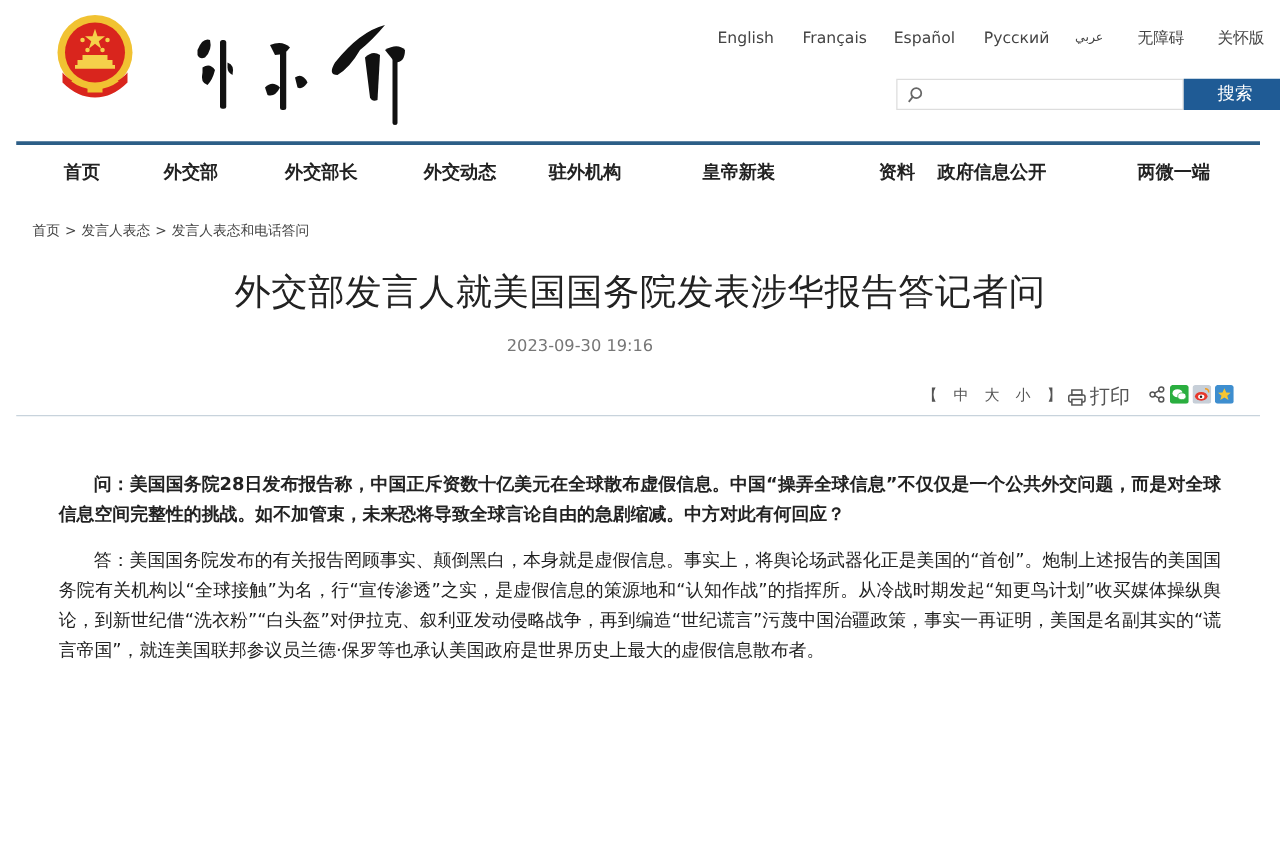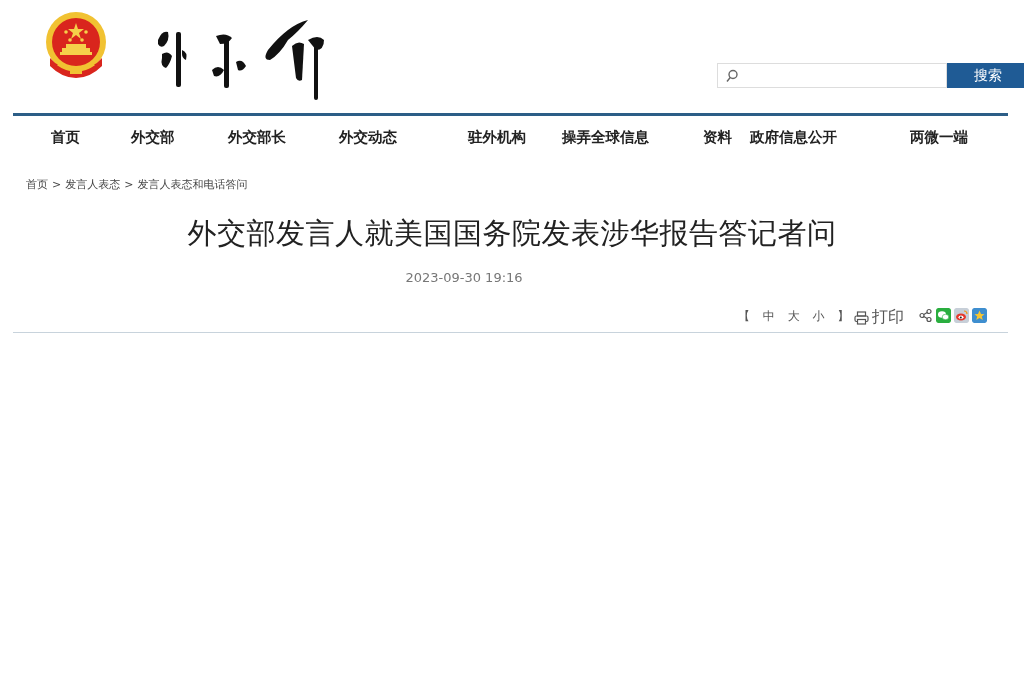--- a/index.html
+++ b/index.html
@@ -70,39 +70,48 @@
       <rect x="76" y="28" width="5" height="50" rx="2"></rect>
       <path d="M64 60 Q70 54 76 60 Q72 68 66 66 Z"></path>
       <path d="M88 52 Q94 48 98 56 Q94 62 90 60 Z"></path>
       <path d="M120 40 Q140 15 160 10 Q150 22 140 30 Q132 44 122 50 Q114 50 120 40 Z"></path>
       <path d="M144 36 Q150 30 156 34 L154 70 Q150 72 148 68 Z"></path>
       <rect x="166" y="28" width="4" height="62" rx="2"></rect>
       <path d="M160 30 Q170 24 176 30 Q176 40 168 40 Z"></path>
     </g>
   </svg>
 
+  <div class="lang-bar">
+    <span style="left:14px">English</span>
+    <span style="left:82px">Français</span>
+    <span style="left:155px">Español</span>
+    <span style="left:227px">Русский</span>
+    <span style="left:300px;font-size:10px;top:3px">عربي</span>
+    <span style="left:350px">无障碍</span>
+    <span style="left:414px">关怀版</span>
+  </div>
 
   <div class="search-box">
     <svg class="search-icon" viewBox="0 0 16 16">
       <circle cx="9" cy="6.5" r="4" stroke="#666" stroke-width="1.4" fill="none"></circle>
       <line x1="6.2" y1="9.5" x2="3" y2="13.5" stroke="#666" stroke-width="1.4"></line>
     </svg>
     <input type="text" placeholder="" style="">
   </div>
   <div class="search-btn">搜索</div>
 </div>
 
 <div class="nav-line"></div>
 <div class="nav">
   <span style="left:51px">首页</span>
   <span style="left:131px">外交部</span>
   <span style="left:228px">外交部长</span>
   <span style="left:339px">外交动态</span>
-  <span style="left:468px">驻外机构</span>
-  <span style="left:562px">操弄全球信息</span>
+  <span style="left:439px">驻外机构</span>
+  <span style="left:562px">皇帝新装</span>
   <span style="left:703px">资料</span>
   <span style="left:750px">政府信息公开</span>
   <span style="left:910px">两微一端</span>
 </div>
 
 <div class="breadcrumb">
   <span>首页</span><span class="sep">&gt;</span><span>发言人表态</span><span class="sep">&gt;</span><span>发言人表态和电话答问</span>
 </div>
 
 <h1 class="title">外交部发言人就美国国务院发表涉华报告答记者问</h1>
@@ -146,13 +155,15 @@
   </svg>
   <svg class="ic" style="left:54px" viewBox="0 0 15 15">
     <rect width="15" height="15" rx="2" fill="#3e8ecf"></rect>
     <polygon points="7.5,2.5 9,6 12.5,6.2 9.8,8.5 10.8,12 7.5,10 4.2,12 5.2,8.5 2.5,6.2 6,6" fill="#f7c531"></polygon>
   </svg>
 </div>
 
 <div class="divider"></div>
 
 <div class="article">
+  <p class="q">问：美国国务院28日发布报告称，中国正斥资数十亿美元在全球散布虚假信息。中国“操弄全球信息”不仅仅是一个公共外交问题，而是对全球信息空间完整性的挑战。如不加管束，未来恐将导致全球言论自由的急剧缩减。中方对此有何回应？</p>
+  <p>答：美国国务院发布的有关报告罔顾事实、颠倒黑白，本身就是虚假信息。事实上，将舆论场武器化正是美国的“首创”。炮制上述报告的美国国务院有关机构以“全球接触”为名，行“宣传渗透”之实，是虚假信息的策源地和“认知作战”的指挥所。从冷战时期发起“知更鸟计划”收买媒体操纵舆论，到新世纪借“洗衣粉”“白头盔”对伊拉克、叙利亚发动侵略战争，再到编造“世纪谎言”污蔑中国治疆政策，事实一再证明，美国是名副其实的“谎言帝国”，就连美国联邦参议员兰德·保罗等也承认美国政府是世界历史上最大的虚假信息散布者。</p>
 </div>
 
 </body></html>

